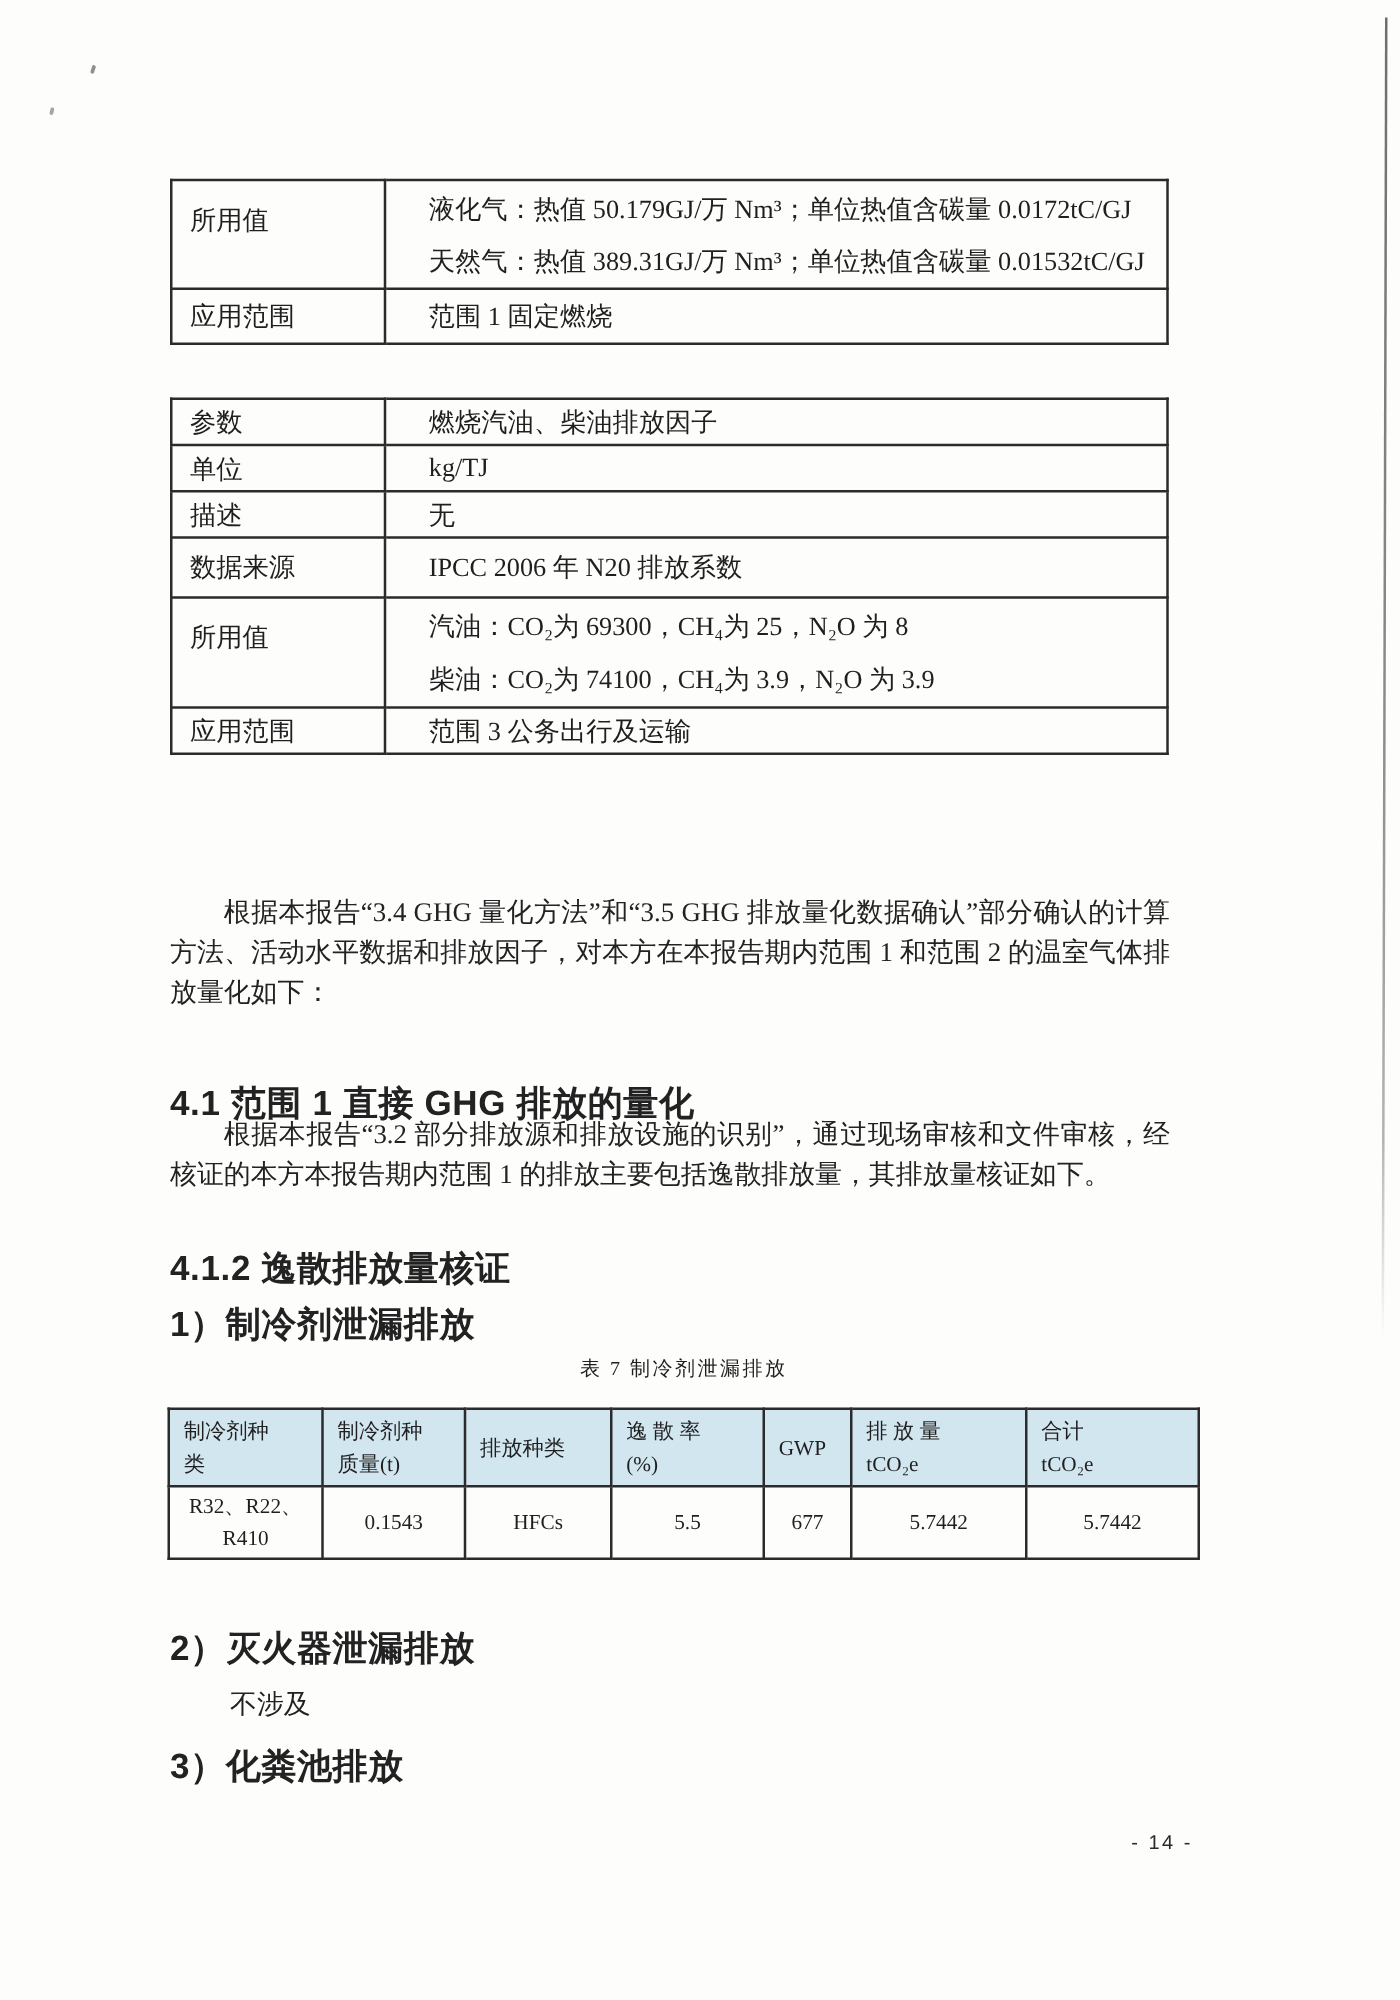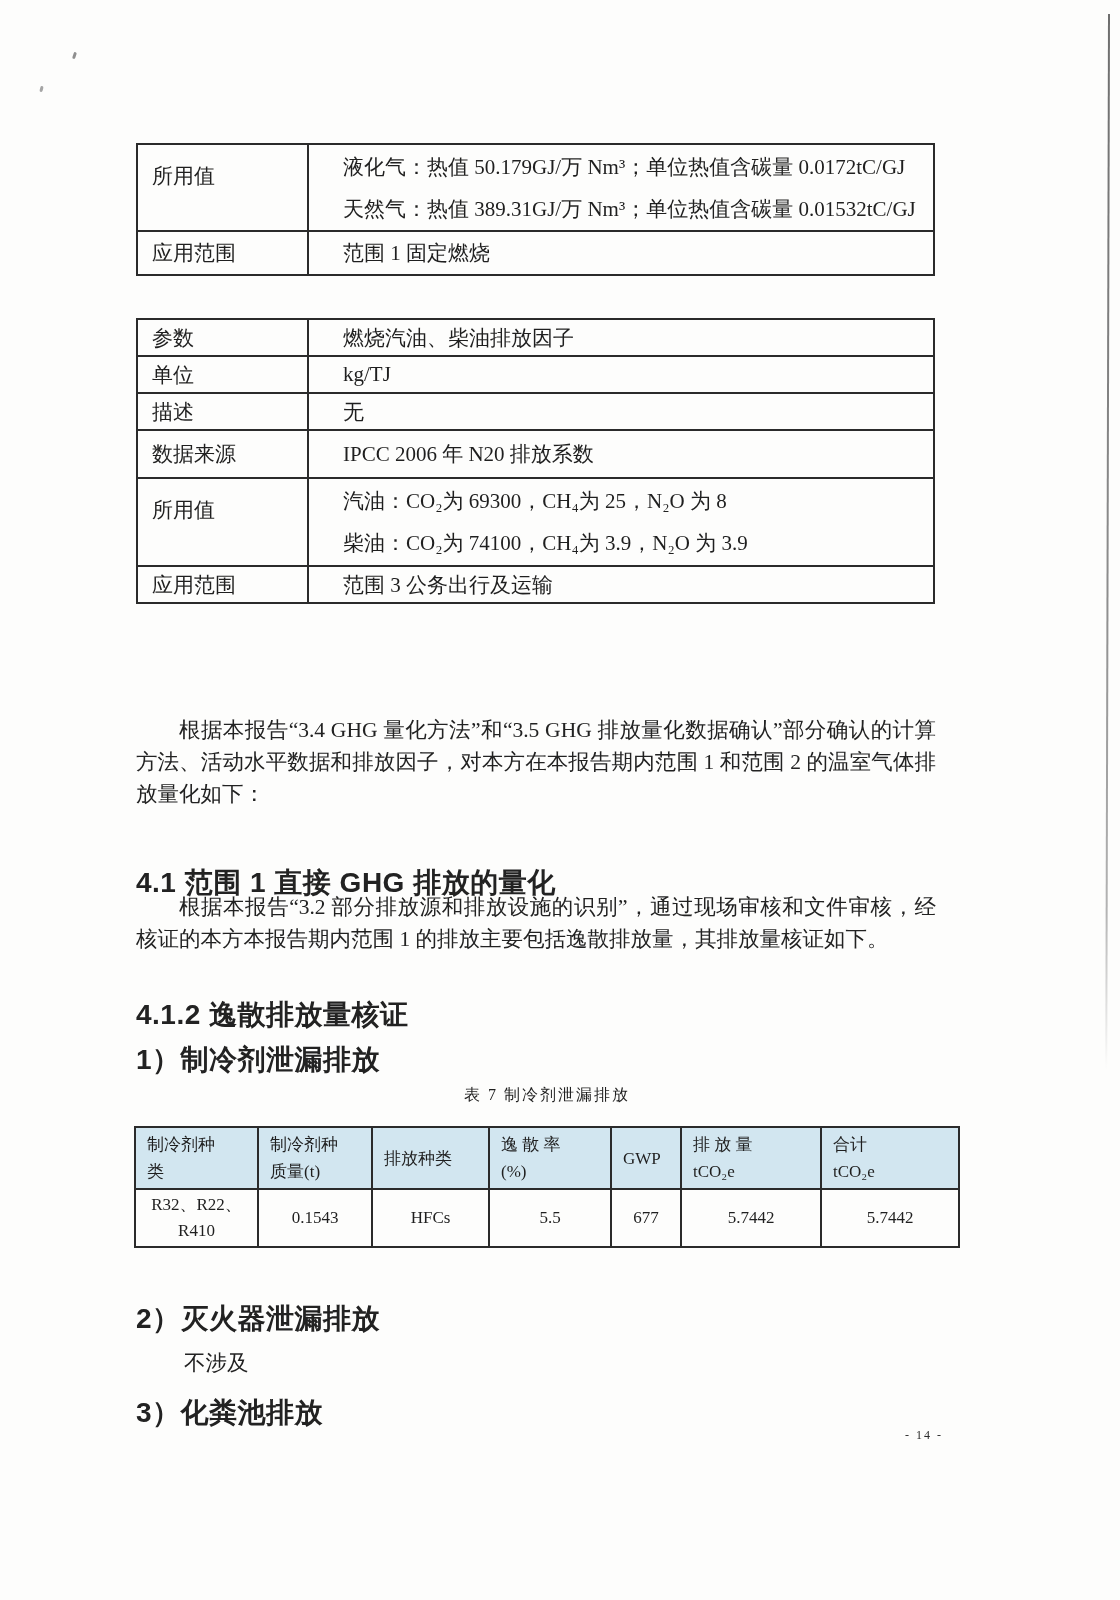--- a/index.html
+++ b/index.html
@@ -59,23 +59,23 @@
   #table-refrig { position:absolute; left:134px; top:1126px; width:824px; font-size:17px; }
   #table-refrig th {
     background:#d2e6f0; text-align:left; vertical-align:middle;
     padding:3px 8px 3px 11px; line-height:27px;
   }
   #table-refrig tr.thead { height:60px; }
   #table-refrig tr.tdata { height:48px; }
   #table-refrig td { text-align:center; vertical-align:middle; line-height:26px; padding:2px; }
 
   .page-num {
-    position:absolute; left:905px; top:1428px;
-    font-family:Liberation Serif, serif;
-    font-size:12px; color:#2a2a2a; letter-spacing:2px;
+    position:absolute; left:905px; top:1466px;
+    font-family:Liberation Sans, sans-serif;
+    font-size:16px; color:#2a2a2a; letter-spacing:2px;
   }
 </style>
 </head>
 <body>
 
 <div class="page">
 
   <div class="scan-line"></div>
   <div class="speck1"></div>
   <div class="speck2"></div>

